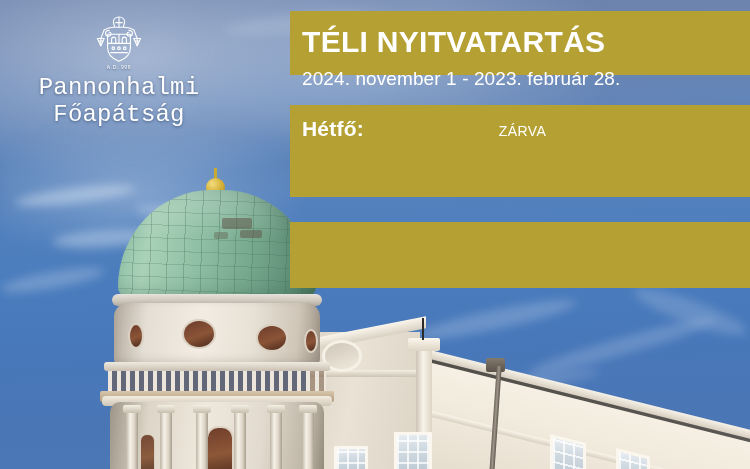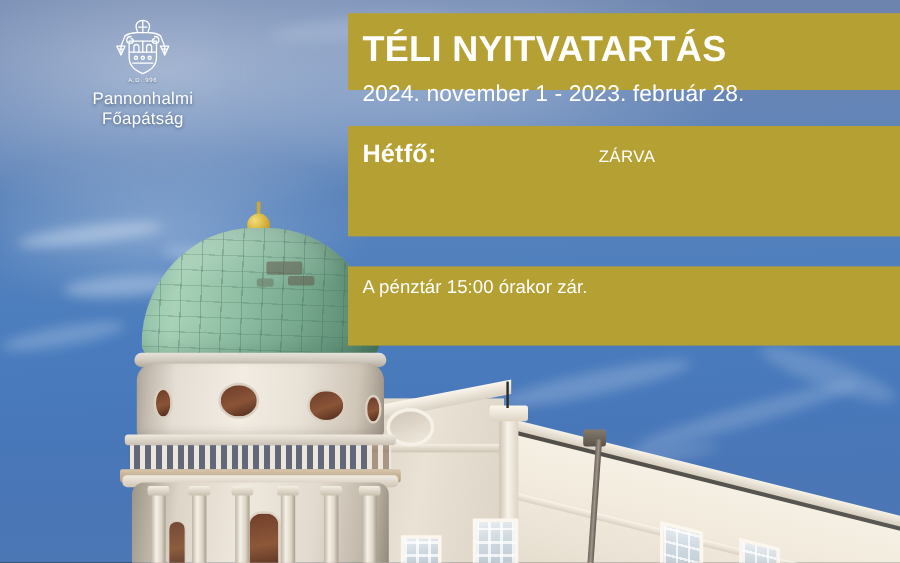--- a/index.html
+++ b/index.html
@@ -336,22 +336,22 @@
   }
   .ad-year {
     font-family: "Liberation Sans", sans-serif;
     font-size: 5px;
     letter-spacing: 0.6px;
     color: #ffffff;
     margin-top: -2px;
     text-shadow: 0 1px 2px rgba(30,50,80,0.6);
   }
   .wordmark {
-    font-family: Liberation Sans, sans-serif;
-    font-size: 14px;
+    font-family: Liberation Mono, monospace;
+    font-size: 24px;
     line-height: 1.12;
     margin-top: 5px;
     color: #ffffff;
     text-shadow: 0 1px 3px rgba(30,50,80,0.55);
     letter-spacing: 0.2px;
   }
 
   
   .panel {
     position: absolute;
@@ -533,18 +533,15 @@
   </div>
 
   <div class="panel" id="panel-mon">
     <div class="row-head">
       <span class="day-label">Hétfő:</span>
       <span class="day-value">ZÁRVA</span>
     </div>
   </div>
 
   <div class="panel" id="panel-tue">
-    <div class="note">
-      <div>A pénztár 15:00 órakor zár.</div>
-    </div>
   </div>
 
 </div>
 
 </body></html>

